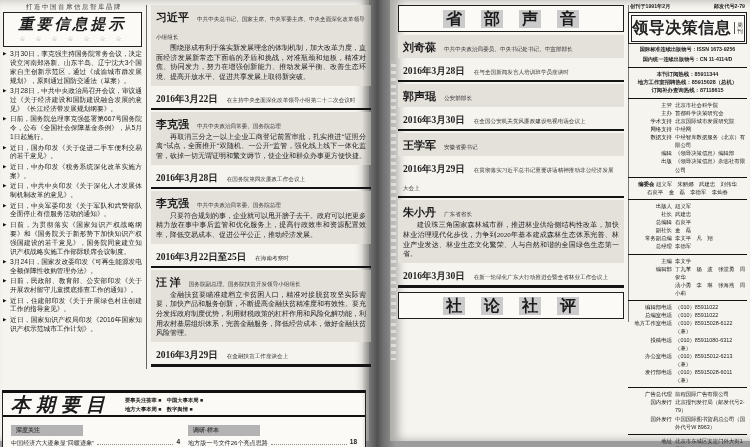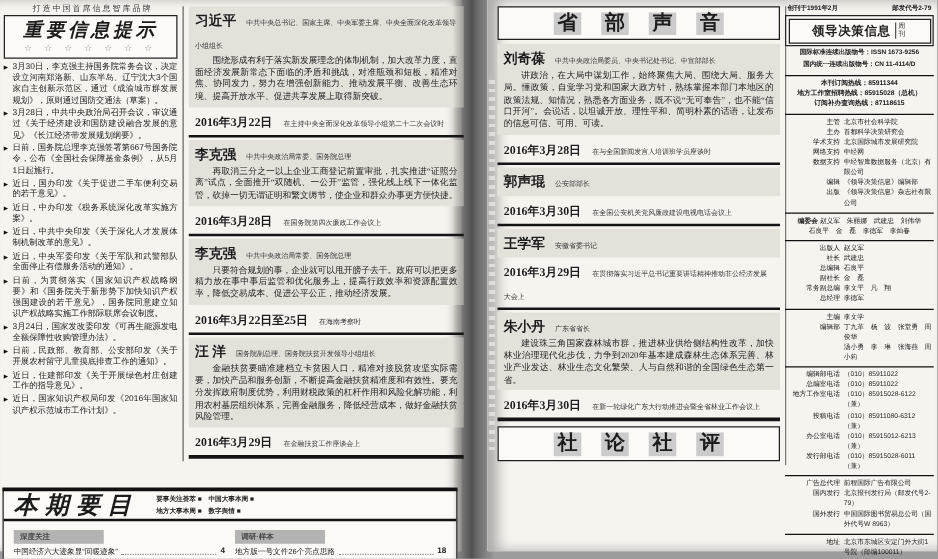--- a/index.html
+++ b/index.html
@@ -61,21 +61,21 @@
   .maincol{position:absolute;left:8px;top:5px;width:226px;border-right:1px solid #777;padding-right:4px;}
   .edge-strip{position:absolute;left:1px;top:60px;width:5px;height:300px;
     background:repeating-linear-gradient(#bdbdbd 0 4px,#f6f4ef 4px 7px);opacity:.6;}
 
   
   .mast{position:absolute;left:238px;top:2px;width:119px;
     font-family:"Liberation Sans","DejaVu Sans",sans-serif;font-size:5.4px;color:#222;}
   .m-top{display:flex;justify-content:space-between;font-weight:bold;font-size:5.2px;padding:1px 2px 2px;}
   .m-titlebox{border:1.5px solid #222;padding:1.5px;background:#fbfaf7;}
   .m-titlein{border:1px solid #222;display:flex;align-items:center;justify-content:center;padding:2px 2px;}
-  .m-title{font-family:Liberation Mono, monospace;font-weight:bold;font-size:10px;letter-spacing:.5px;white-space:nowrap;}
+  .m-title{font-family:Liberation Mono, monospace;font-weight:bold;font-size:16px;letter-spacing:.5px;white-space:nowrap;}
   .m-weekly{width:7px;font-size:5.5px;line-height:1.1;margin-left:3px;border-left:1px solid #555;padding-left:2px;}
   .m-issn{text-align:center;font-weight:bold;font-size:5.2px;line-height:1.5;margin-top:2px;white-space:nowrap;}
   .m-sect{border-top:1.8px solid #111;margin-top:3px;padding-top:2px;}
   .m-center{text-align:center;line-height:1.55;font-weight:bold;white-space:nowrap;}
   .m-row{display:flex;line-height:1.5;}
   .m-row .l{width:44px;text-align:right;margin-right:3px;color:#111;flex:none;}
   .m-row .v{flex:1;text-align:left;}
   .m-names{line-height:1.5;text-align:center;}
 </style>
 </head>
@@ -219,21 +219,20 @@
 
   <div class="maincol">
     <div class="sec-head">
       <span class="ch">省</span><span class="ch">部</span><span class="ch">声</span><span class="ch">音</span>
     </div>
 
     <div class="quote">
       <div class="qpanel">
         <span class="qname">刘奇葆</span>
         <span class="qrole">中共中央政治局委员、中央书记处书记、中宣部部长</span>
-        <div class="qtext">讲政治，在大局中谋划工作，始终聚焦大局、围绕大局、服务大局。懂政策，自觉学习党和国家大政方针，熟练掌握本部门本地区的政策法规、知情况，熟悉各方面业务，既不说“无可奉告”，也不能“信口开河”。会说话，以坦诚开放、理性平和、简明朴素的话语，让发布的信息可信、可用、可读。</div>
       </div>
       <div class="qdrow">
         <span class="qdate">2016年3月28日</span>
         <span class="qocc">在与全国新闻发言人培训班学员座谈时</span>
       </div>
     </div>
 
     <div class="quote">
       <div class="qpanel">
         <span class="qname">郭声琨</span>

